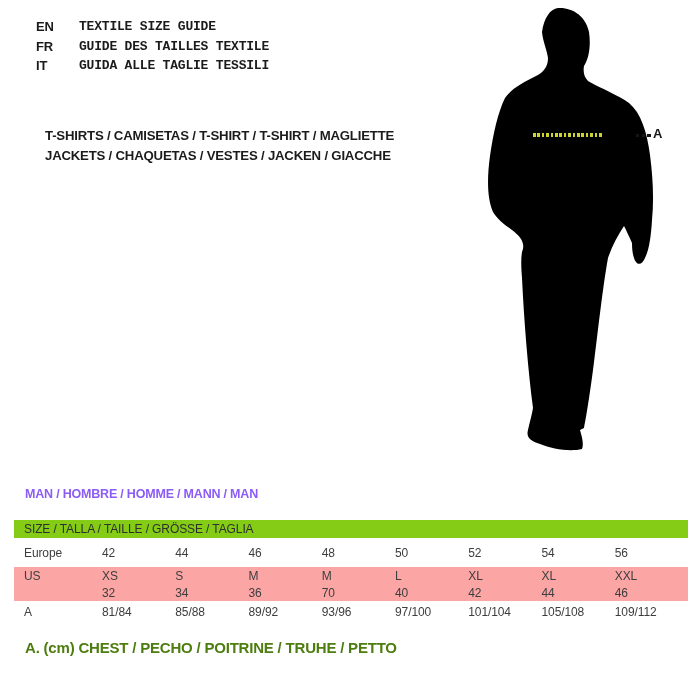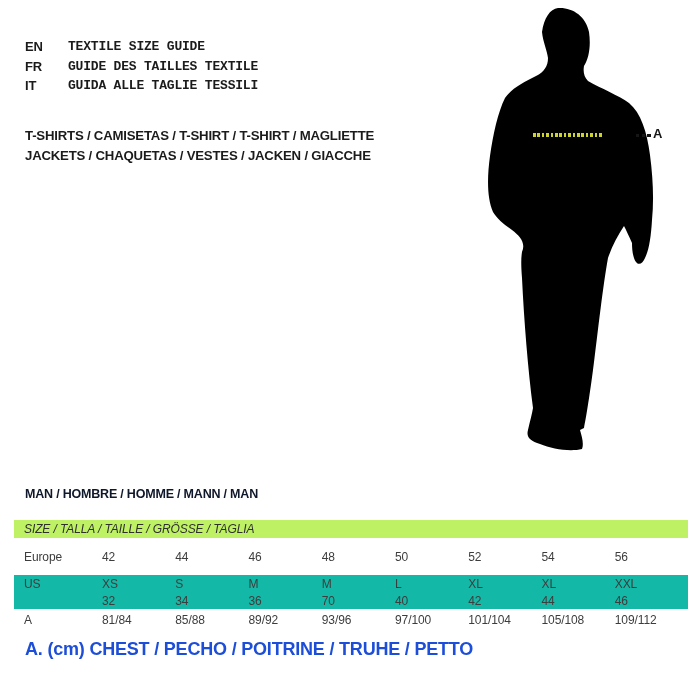--- a/index.html
+++ b/index.html
@@ -12,51 +12,51 @@
 
   
   .chest-dots { position:absolute; left:533px; top:133px; width:70px; height:4px;
     background:repeating-linear-gradient(90deg,#ccd32f 0 2.6px, rgba(0,0,0,0) 2.6px 4.4px); }
   .chest-dashes { position:absolute; left:636px; top:134px; width:16px; height:2.6px;
     background:repeating-linear-gradient(90deg,#161616 0 3.4px, rgba(0,0,0,0) 3.4px 5.6px); }
   .measure-label { position:absolute; left:653px; top:126px; font-size:13px; font-weight:700;
     color:#161616; letter-spacing:-0.2px; }
 
   
-  .lang-list { position:absolute; left:25px; top:17px;margin-top:20px; }
+  .lang-list { position:absolute; left:36px; top:17px; }
   .lang-row { display:flex; height:19.4px; align-items:center; }
   .lang-code { width:43px; font-size:13px; font-weight:700; color:#1b1b1b; letter-spacing:-0.2px; }
   .lang-title { font-size:13px; font-weight:700; color:#1b1b1b; letter-spacing:-0.2px; white-space:nowrap;font-family:Liberation Mono, monospace; }
 
   
   .categories { position:absolute; left:25px; top:126px; }
   .category-line { font-size:13.2px; font-weight:700; color:#1b1b1b; letter-spacing:-0.2px;
-    line-height:19.5px; white-space:nowrap; }
+    line-height:19.5px; white-space:nowrap;margin-left:20px; }
 
   
   .section-title { position:absolute; left:25px; top:487px; font-size:12.5px; font-weight:700;
-    color:#0f172a; letter-spacing:-0.2px; }
+    color:#8b5cf6; letter-spacing:-0.2px; }
 
   
   table.size-table { position:absolute; left:14px; top:520px; width:674px;
     border-collapse:collapse; table-layout:fixed; }
   .size-table td { font-size:12px; color:#3d3d3d; text-align:left; vertical-align:middle;
     padding:0; letter-spacing:-0.1px; white-space:nowrap; }
   .size-table td.rowlabel { text-align:left; padding-left:10px; }
-  tr.t-header td { background:#bef264; color:#2f2f2f; text-align:left; padding-left:10px;
-    height:18px; font-size:12px;font-style:italic; }
-  tr.t-europe { height:37px; }
-  tr.t-us td, tr.t-usnum td { background:#14b8a6; }
+  tr.t-header td { background:#84cc16; color:#2f2f2f; text-align:left; padding-left:10px;
+    height:18px; font-size:12px; }
+  tr.t-europe { height:29px; }
+  tr.t-us td, tr.t-usnum td { background:#fca5a5; }
   tr.t-us { height:17px; }
   tr.t-usnum { height:17px; }
   tr.t-a { height:22px; }
 
   
-  .footnote { position:absolute; left:25px; top:639px; font-size:18px; font-weight:700;
-    color:#1d4ed8; letter-spacing:-0.2px; }
+  .footnote { position:absolute; left:25px; top:639px; font-size:15px; font-weight:700;
+    color:#4d7c0f; letter-spacing:-0.2px; }
 </style>
 </head>
 <body>
 
 <div class="canvas">
 
   <svg class="fig-svg" viewBox="0 0 700 700" aria-hidden="true">
     <path fill="#000000" d="
       M558 8
       C572 7 586 16 589 32

